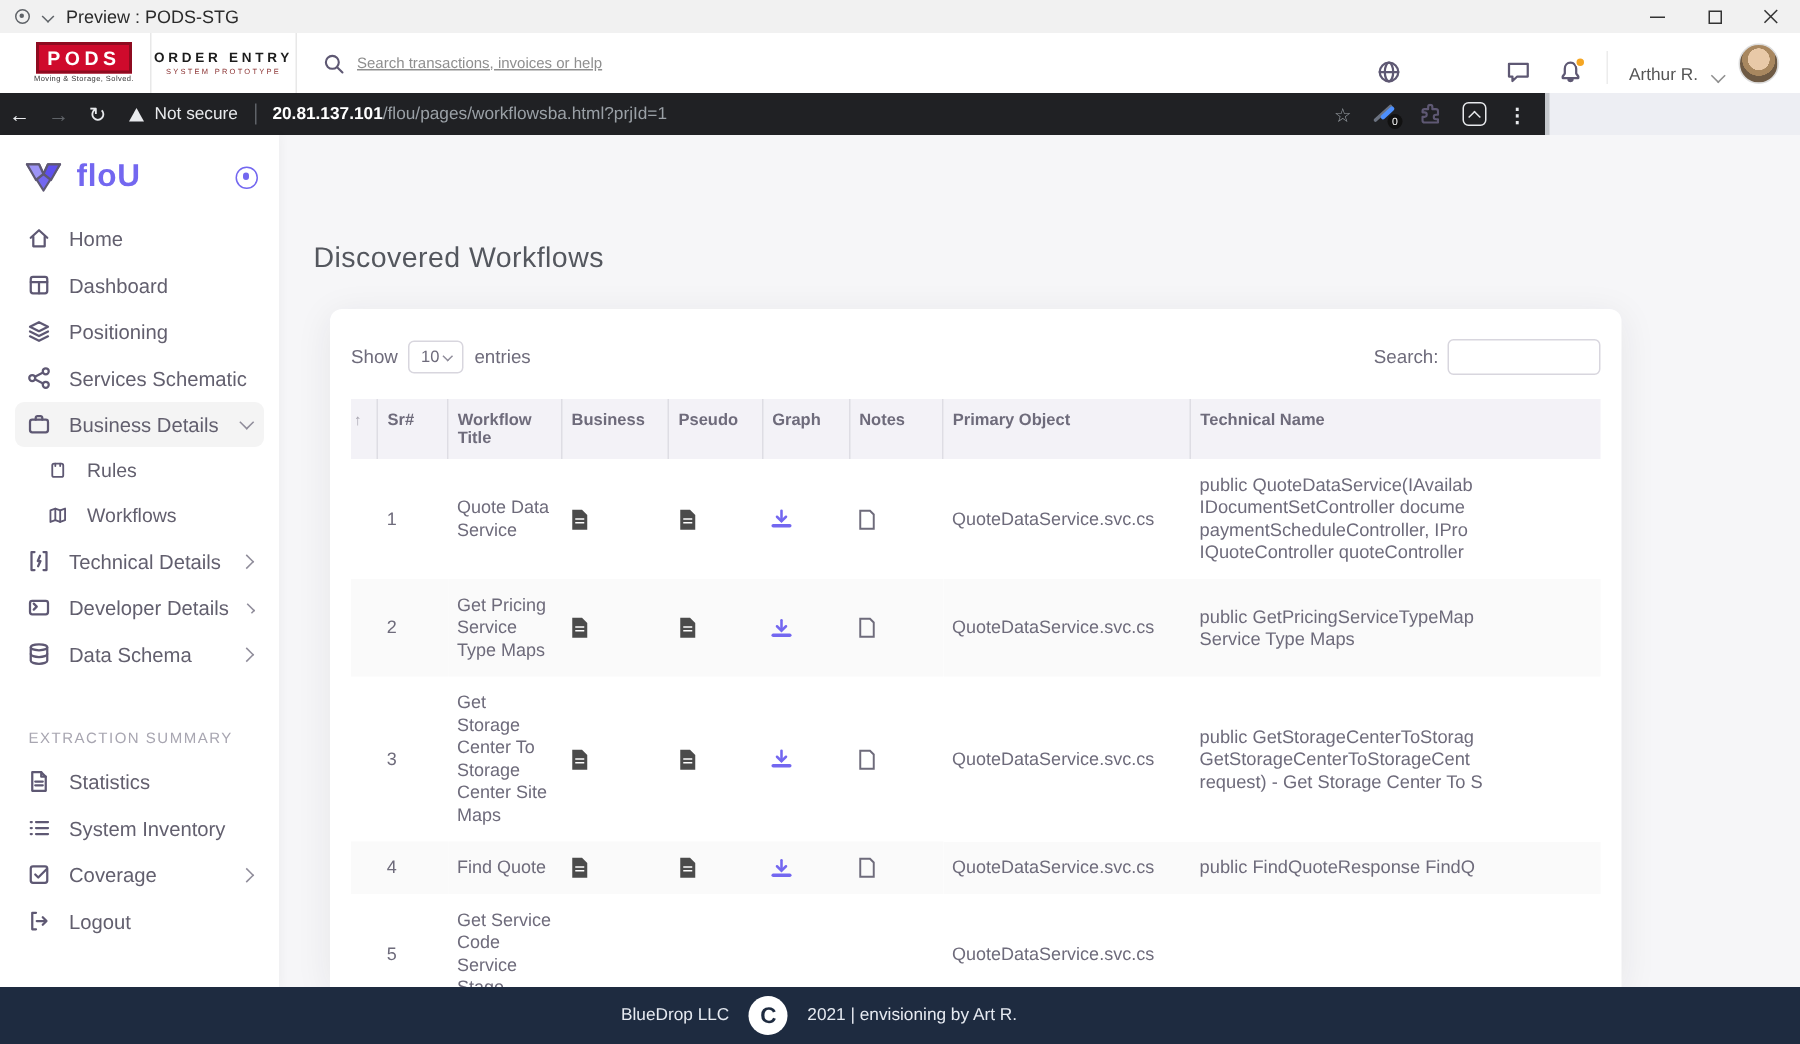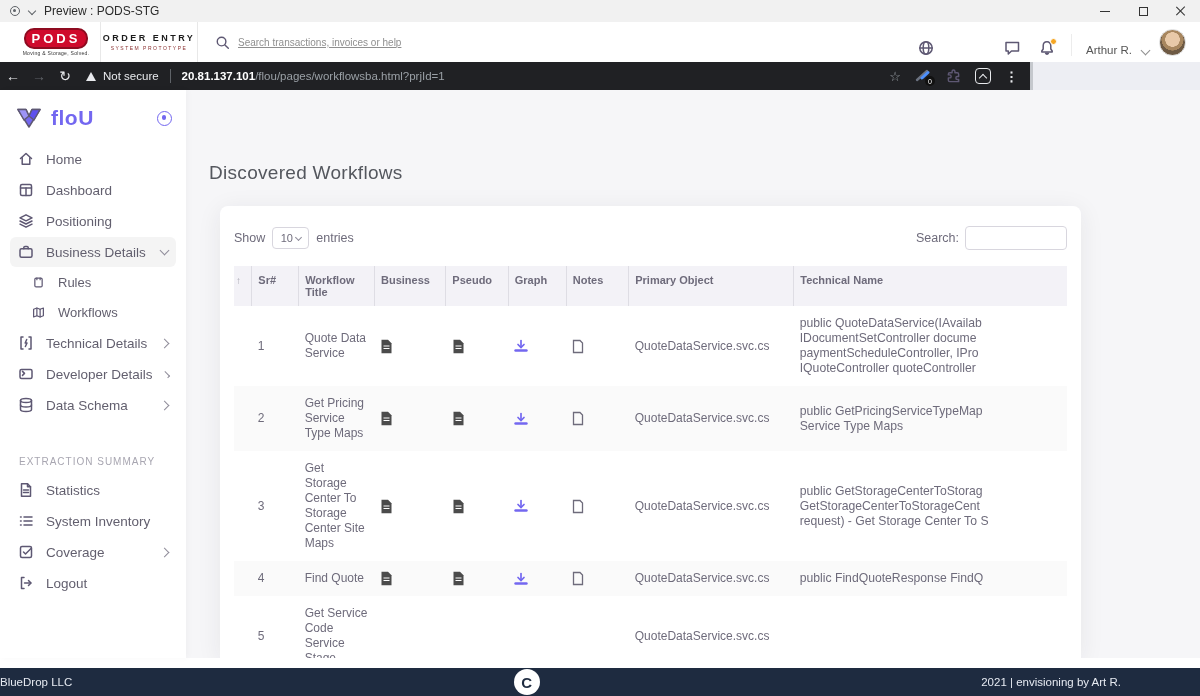--- a/index.html
+++ b/index.html
@@ -24,21 +24,21 @@
   .ic-min { width:10px; height:0; border-top:1.2px solid #333; display:block; }
   .ic-max { width:9px; height:9px; border:1.2px solid #333; display:block; }
   .ic-close { position:relative; width:10px; height:10px; display:block; }
   .ic-close::before,.ic-close::after { content:""; position:absolute; left:4px; top:-1px;
       width:1.4px; height:12px; background:#333; }
   .ic-close::before { transform:rotate(45deg); } .ic-close::after { transform:rotate(-45deg); }
 
   
   .app-header { height:40px; background:#fff; display:flex; align-items:center; }
   .pods-block { margin-left:12px; width:88px; text-align:center; }
-  .pods-box { display:inline-block; background:#cf0a2c; border:2px solid #8e0b20; border-radius:10px;
+  .pods-box { display:inline-block; background:#cf0a2c; border:2px solid #8e0b20; border-radius:0;
               padding:1px 6px; color:#fff; font-weight:bold; font-size:13px; letter-spacing:3px; }
   .pods-tag { font-size:5px; color:#333; margin-top:1px; letter-spacing:.3px; }
   .vdiv { width:1px; height:40px; background:#e8e8e8; }
   .oe-block { width:96px; text-align:center; }
   .oe-title { font-size:9px; font-weight:bold; letter-spacing:2.5px; color:#1c1c1c; }
   .oe-sub { font-size:5px; letter-spacing:1.5px; color:#8a3030; margin-top:2px; }
   .hdr-search { display:flex; align-items:center; gap:8px; margin-left:16px; }
   .hdr-search .ph { font-size:10px; color:#8f8f8f;text-decoration:underline; }
   .hdr-right { margin-left:auto; display:flex; align-items:flex-end; padding-right:14px; }
   .bell-wrap { position:relative; }
@@ -123,22 +123,22 @@
   thead th:first-child { border-left:none; padding-left:2px; }
   .sort-ic { color:#a9a7b2; font-size:10px; }
   tbody td { font-size:12px; color:#6e6b7b; padding:10px 6px; vertical-align:middle; line-height:15px; }
   tbody tr:nth-child(even) { background:#fafafa; }
   .cell-tech { overflow:hidden; }
   .cell-tech .tl { white-space:nowrap; overflow:hidden; font-size:12.2px; }
   .po { white-space:nowrap; overflow:hidden; }
   .t-ic svg { display:block; }
 
   
-  .footer { position:absolute; left:0; bottom:0; width:1200px; height:28px; background:#1e2b40;
-            display:flex; align-items:center; justify-content:space-between; padding-right:79px;
+  .footer { position:absolute; left:0; bottom:0; width:1200px; height:38px; background:#1e2b40;
+            display:flex; align-items:center; justify-content:center; padding-right:108px;
             gap:13px; z-index:5; }
   .ft-text { color:#e6eaf1; font-size:11.5px; }
   .ft-logo { width:26px; height:26px; background:#fff; border-radius:50%; display:flex;
              align-items:center; justify-content:center; font-weight:800; font-size:15px; color:#1e2b40; }
 </style>
 </head>
 <body>
 
 <div class="stage">
 
@@ -275,20 +275,32 @@
       </div>
       <div class="menu-item">
         <span class="s-ic">
             <svg width="16" height="16" viewBox="0 0 16 16">
               <path d="M8 1.8 L14 4.8 L8 7.8 L2 4.8 Z"></path>
               <path d="M2 8 L8 11 L14 8"></path>
               <path d="M2 11.2 L8 14.2 L14 11.2"></path>
             </svg>
           </span>
         <span class="lbl">Positioning</span>
+      </div>
+      <div class="menu-item">
+        <span class="s-ic">
+            <svg width="16" height="16" viewBox="0 0 16 16">
+              <circle cx="3.5" cy="8" r="2"></circle>
+              <circle cx="12.5" cy="3.5" r="2"></circle>
+              <circle cx="12.5" cy="12.5" r="2"></circle>
+              <line x1="5.3" y1="7.1" x2="10.7" y2="4.4"></line>
+              <line x1="5.3" y1="8.9" x2="10.7" y2="11.6"></line>
+            </svg>
+          </span>
+        <span class="lbl">Services Schematic</span>
       </div>
       <div class="menu-item active">
         <span class="s-ic">
             <svg width="16" height="16" viewBox="0 0 16 16">
               <rect x="2" y="4.8" width="12" height="8.4" rx="1.5"></rect>
               <path d="M5.8 4.8 V3.6 a1.2 1.2 0 0 1 1.2-1.2 h2 a1.2 1.2 0 0 1 1.2 1.2 V4.8"></path>
             </svg>
           </span>
         <span class="lbl">Business Details</span>
         <span class="chev-d"></span>

